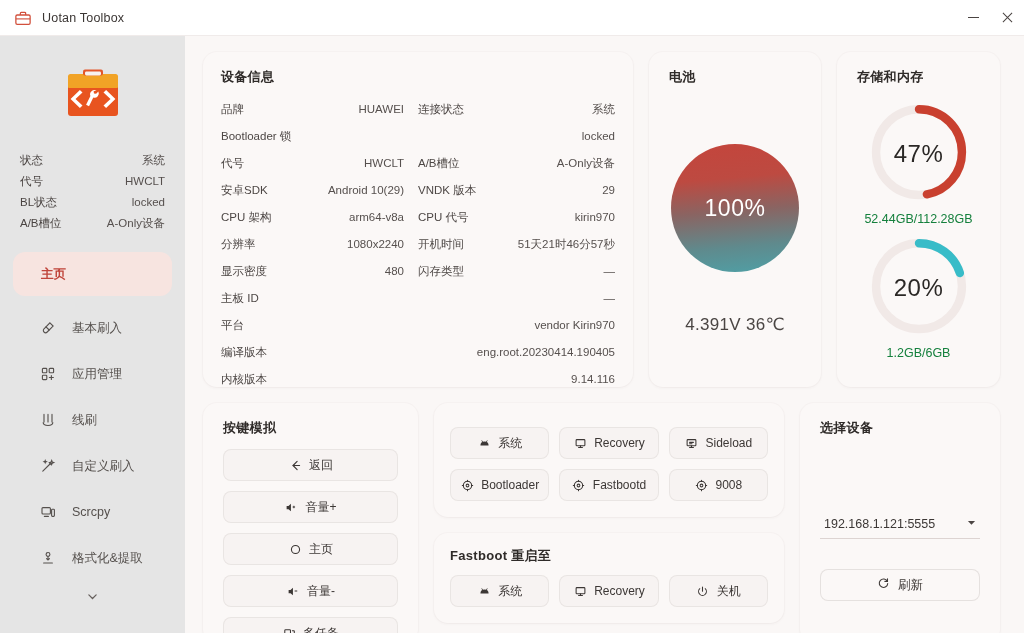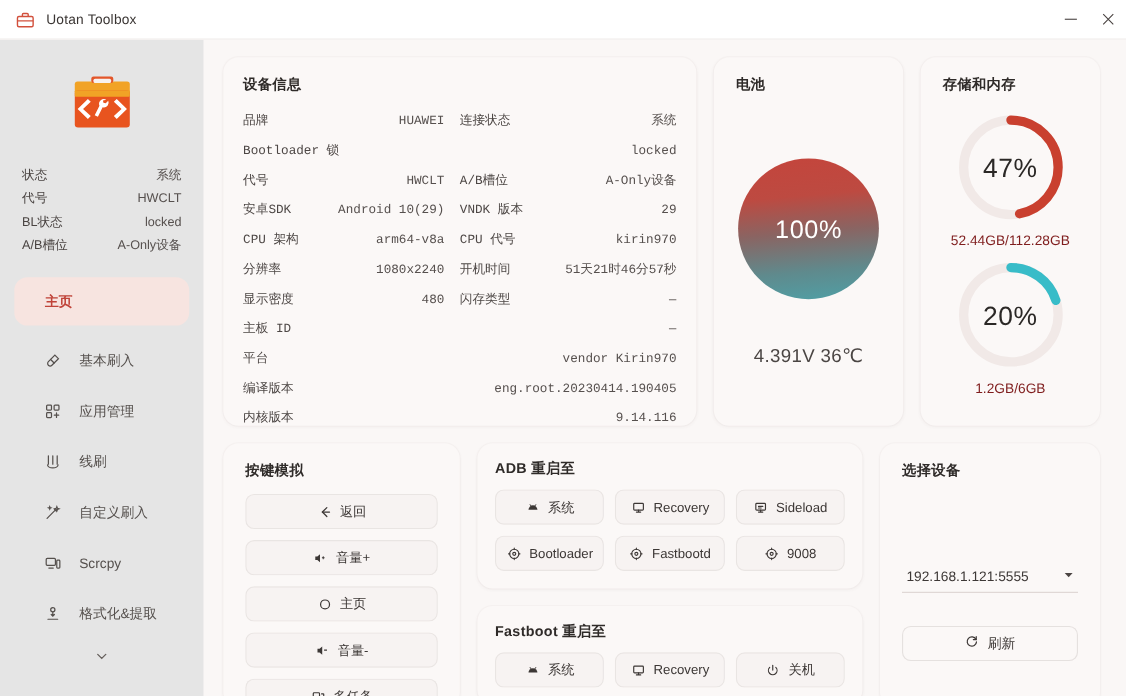--- a/index.html
+++ b/index.html
@@ -122,21 +122,21 @@
     font-weight: bold;
     color: #2f2b29;
     margin-bottom: 10px;
     letter-spacing: .3px;
   }
 
   
   .card-devinfo { flex: 0 0 430px; padding: 16px 18px 12px 18px; }
   .di-rows { display: flex; flex-direction: column; gap: 0; }
   .di-row { display: flex; height: 27px; align-items: center; }
-  .di-half { flex: 1 1 50%; display: flex; align-items: baseline; min-width: 0; font-family: Liberation Mono, monospace; }
+  .di-half { flex: 1 1 50%; display: flex; align-items: baseline; min-width: 0; }
   .di-half.full { flex: 1 1 100%; }
   .di-k { font-size: 11.5px; color: #4d4745; white-space: nowrap; }
   .di-v {
     margin-left: auto; font-size: 11.5px; color: #56504e;
     white-space: nowrap; overflow: hidden; text-overflow: ellipsis;
     padding-left: 8px;
   }
   .di-half.left .di-v { padding-right: 14px; }
 
   
@@ -160,21 +160,21 @@
   
   .card-store { flex: 1 1 auto; display: flex; flex-direction: column; align-items: center; }
   .card-store .card-title { align-self: flex-start; }
   .ring-wrap { position: relative; width: 120px; height: 112px; margin-top: 2px; }
   .ring-wrap svg { position: absolute; inset: 0; }
   .ring-label {
     position: absolute; inset: 0;
     display: flex; align-items: center; justify-content: center;
     font-size: 24px; color: #2b2826; letter-spacing: .5px;
   }
-  .ring-cap { font-size: 12.5px; color: #7f1d1d; margin-top: 2px; }
+  .ring-cap { font-size: 12.5px; color: #15803d; margin-top: 2px; }
   .ring-wrap.second { margin-top: 6px; }
 
   
   .card-keysim { flex: 0 0 215px; overflow: hidden; }
   .ks-grid {
     display: grid; grid-template-columns: 1fr;
     gap: 10px 10px; margin-top: 12px;
   }
 
   .btn {
@@ -582,21 +582,20 @@
                   </svg>
               </span>
               <span>截屏</span>
             </div>
           </div>
         </div>
 
         <div class="col-reboot">
 
           <div class="card card-reboot">
-            <div class="card-title">ADB 重启至</div>
             <div class="rb-grid">
 
               <div class="btn">
                 <span class="bi">
                   <svg viewBox="0 0 16 16" width="13" height="13" fill="currentColor">
                       <path d="M3 10.4a5 5 0 0 1 10 0z"></path>
                       <g stroke="currentColor" stroke-width="1" stroke-linecap="round">
                         <path d="M4.8 4.6l1 1.6"></path>
                         <path d="M11.2 4.6l-1 1.6"></path>
                       </g>

